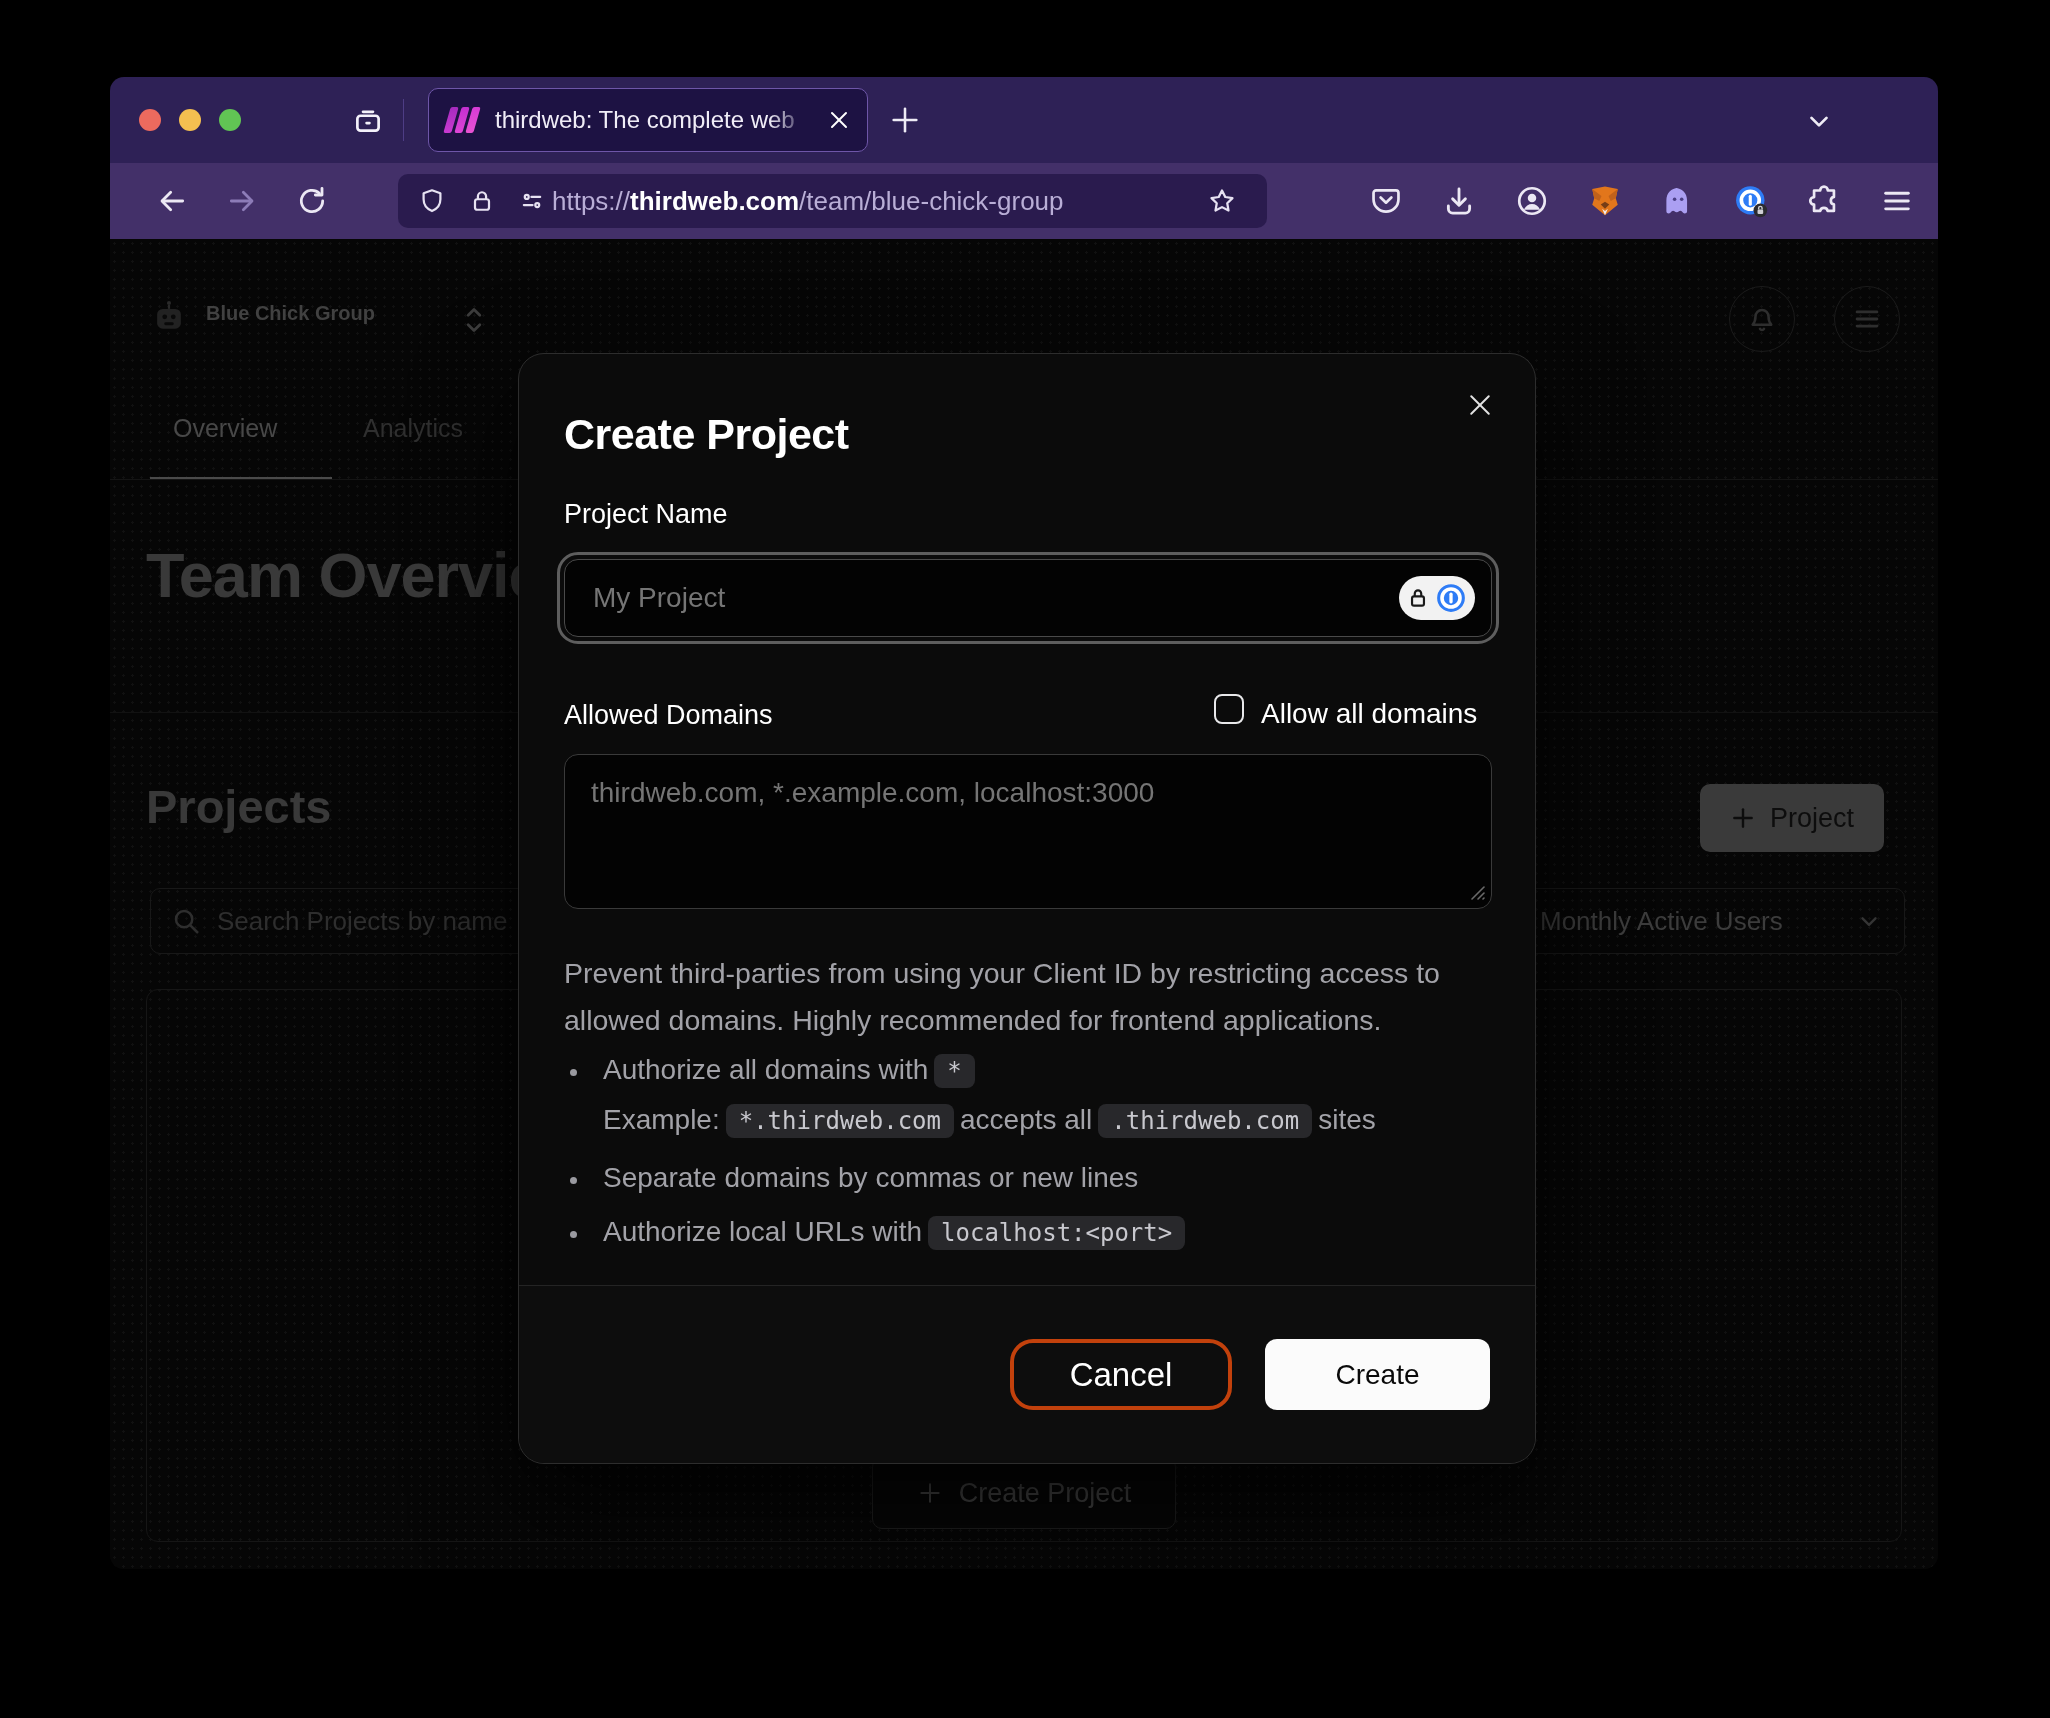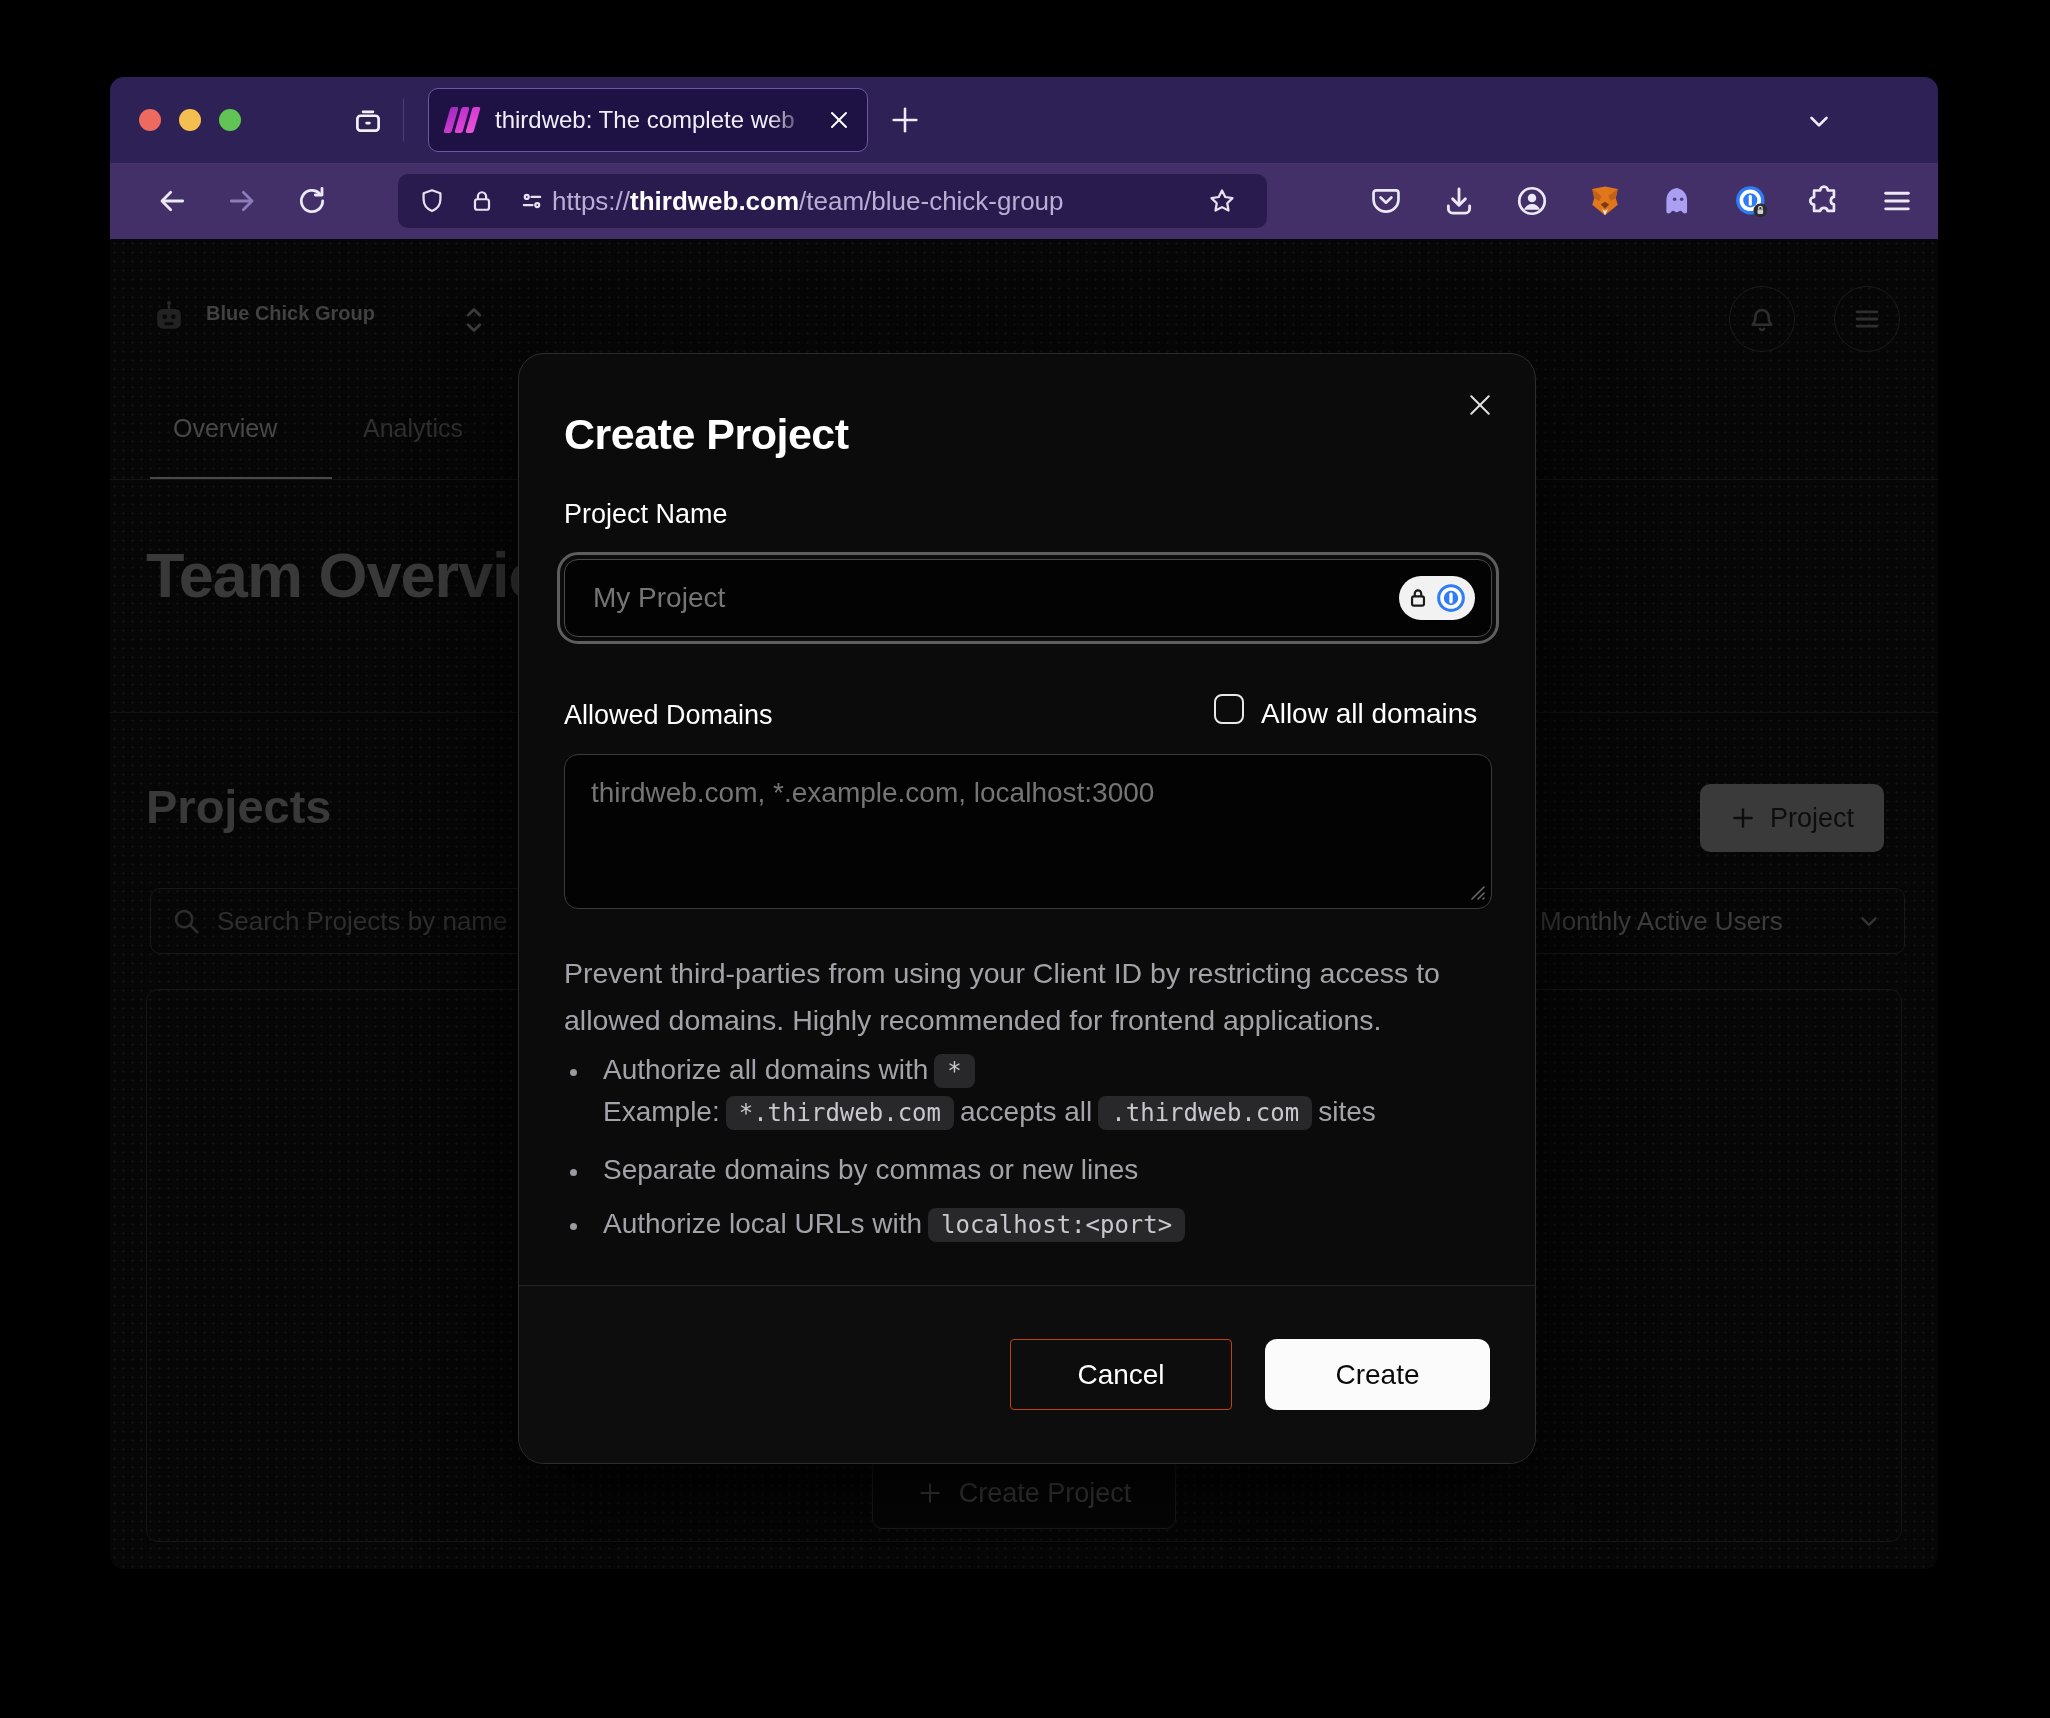--- a/index.html
+++ b/index.html
@@ -104,22 +104,22 @@
   .bullets { position:absolute; left:45px; top:700px; width:920px; font-size:28px; color:#a2a2a8; }
   .brow { display:flex; align-items:flex-start; }
   .bdot { width:7px; height:7px; border-radius:50%; background:#9a9aa0; margin:15px 26px 0 6px; flex:0 0 auto; }
   .bindent { margin-left:39px; }
   .codechip { display:inline-block; background:#28282b; color:#c8c8ce; border-radius:8px;
               padding:3px 13px; font-family:"DejaVu Sans Mono","Liberation Mono",monospace;
               font-size:24px; margin:0 6px; white-space:nowrap; }
   .m-footer { position:absolute; left:0; right:0; bottom:0; height:178px; background:#0d0d0d;
               border-top:1px solid #242424; border-radius:0 0 26px 26px;
               display:flex; align-items:center; justify-content:flex-end; gap:33px; padding-right:45px; }
-  .btn-cancel { width:222px; height:71px; border:1px solid #c2410c; border-radius:4px;
-                background:transparent; color:#fff; font-size:28px; cursor:pointer;
+  .btn-cancel { width:222px; height:71px; border:4px solid #c2410c; border-radius:23px;
+                background:transparent; color:#fff; font-size:33px; cursor:pointer;
                 font-family:"Liberation Sans",sans-serif; }
   .btn-create { width:225px; height:71px; border:none; border-radius:12px; background:#fbfbfb;
                 color:#0a0a0a; font-size:28px; font-weight:500; cursor:pointer;
                 font-family:"Liberation Sans",sans-serif; }
   svg { display:block; width:100%; height:100%; }
 </style>
 </head>
 <body>
 
 <div class="win">
@@ -402,21 +402,21 @@
     </svg>
   </span>
 
   <div class="m-desc">Prevent third-parties from using your Client ID by restricting access to allowed domains. Highly recommended for frontend applications.</div>
 
   <div class="bullets">
     <div class="brow">
       <span class="bdot"></span>
       <span><span>Authorize all domains with</span><span class="codechip">*</span></span>
     </div>
-    <div class="bindent" style="margin-top:8px;">
+    <div class="bindent" style="margin-top:16px;">
       <span>Example:</span><span class="codechip">*.thirdweb.com</span><span>accepts all</span><span class="codechip">.thirdweb.com</span><span>sites</span>
     </div>
     <div class="brow" style="margin-top:24px;">
       <span class="bdot"></span>
       <span>Separate domains by commas or new lines</span>
     </div>
     <div class="brow" style="margin-top:22px;">
       <span class="bdot"></span>
       <span><span>Authorize local URLs with</span><span class="codechip">localhost:&lt;port&gt;</span></span>
     </div>

